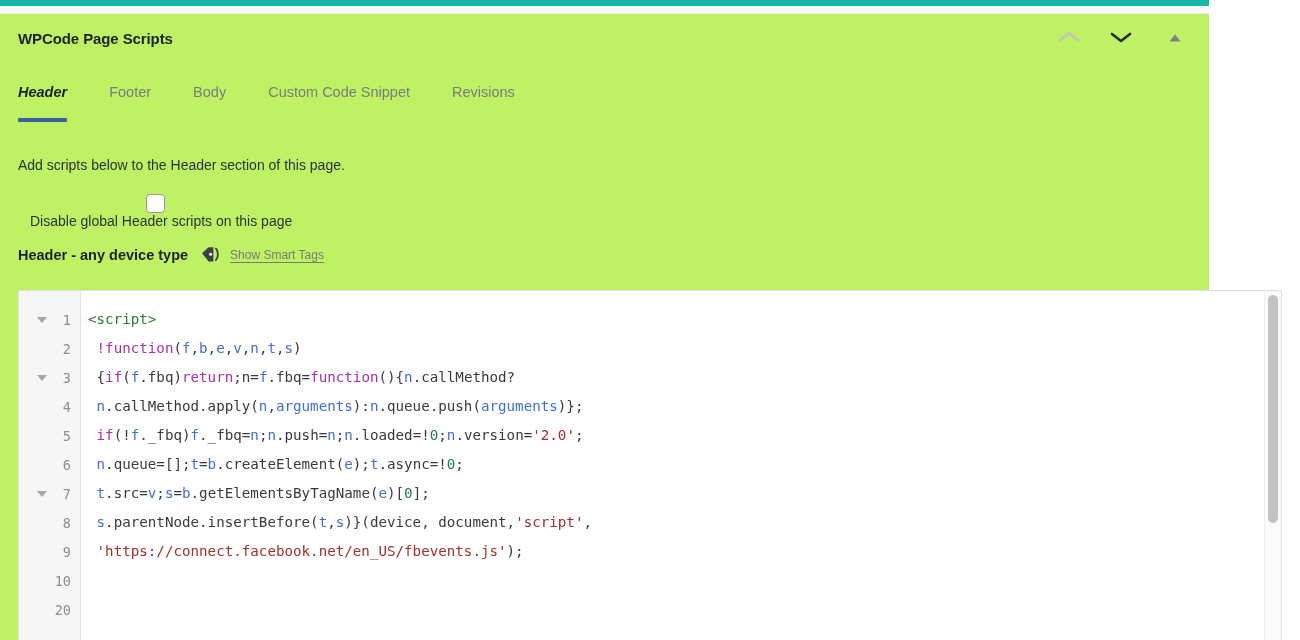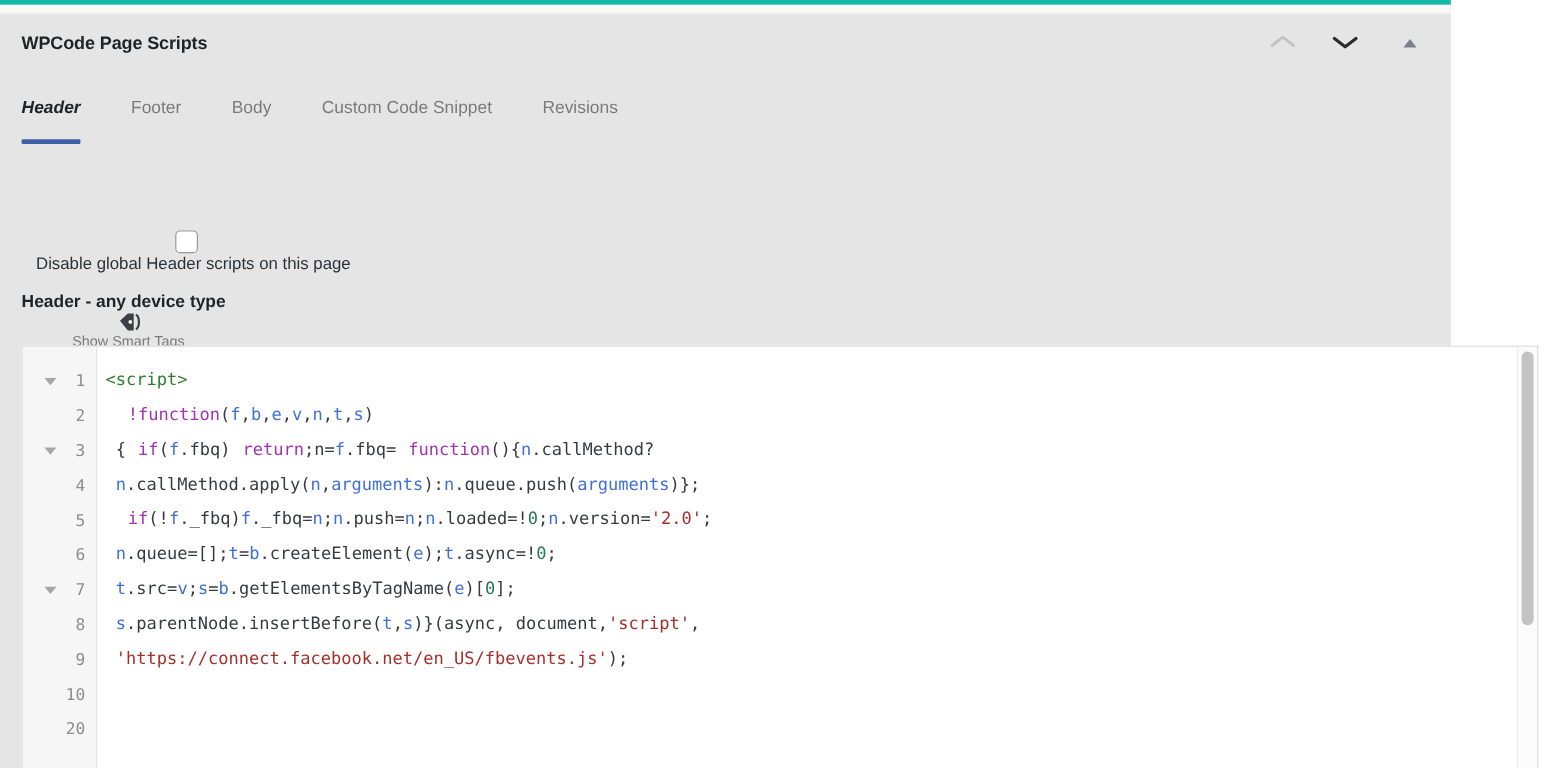--- a/index.html
+++ b/index.html
@@ -12,23 +12,23 @@
     height: 640px;
     overflow: hidden;
     font-family: "Liberation Sans", sans-serif;
     color: #1e1e1e;
     -webkit-font-smoothing: antialiased;
   }
   .panel {
     position: relative;
     width: 1209px;
     height: 640px;
-    background: #e5e5e5;
-    box-sizing: border-box;
-    border-top: 4px solid #14b8a6;
+    background: #bef264;
+    box-sizing: border-box;
+    border-top: 6px solid #14b8a6;
   }
   .topstrip {
     position: absolute;
     top: 0; left: 0; right: 0;
     height: 7px;
     background: #f7f7f7;
     border-bottom: 1px solid #e9e9e9;
   }
 
   
@@ -134,21 +134,20 @@
     color: #2c3338;
   }
 
   
   .field-row {
     position: absolute;
     top: 240px;
     left: 18px;
     display: flex;
     align-items: center;
-    flex-direction: column;
   }
   .field-label {
     font-size: 14.5px;
     font-weight: bold;
     color: #1d2327;
   }
   .tag-icon {
     margin-left: 13px;
     display: flex;
     align-items: center;
@@ -218,21 +217,21 @@
   .code-line {
     height: 29px;
     line-height: 29px;
     padding-left: 7px;
     font-family: "DejaVu Sans Mono", monospace;
     font-size: 14.2px;
     white-space: pre;
     color: #383a42;
   }
   .t-tag  { color: #2e7d32; }
-  .t-kw   { color: #a332b0; margin-left: 10px; }
+  .t-kw   { color: #a332b0; }
   .t-var  { color: #3f6fd8; }
   .t-str  { color: #a4302c; }
   .t-num  { color: #1f7a4d; }
   .t-plain{ color: #383a42; }
   .redacted {
     display: inline-block;
     width: 120px;
     height: 13px;
     vertical-align: -1px;
     border-radius: 2px;
@@ -304,20 +303,21 @@
   </div>
 
   <div class="tabs">
     <div class="tab active">Header</div>
     <div class="tab">Footer</div>
     <div class="tab">Body</div>
     <div class="tab">Custom Code Snippet</div>
     <div class="tab">Revisions</div>
   </div>
 
+  <div class="desc">Add scripts below to the Header section of this page.</div>
 
   <div class="check-row">
     <span class="checkbox"></span>
     <span class="check-label">Disable global Header scripts on this page</span>
   </div>
 
   <div class="field-row">
     <span class="field-label">Header - any device type</span>
     <span class="tag-icon">
       <svg width="21" height="17" viewBox="0 0 21 17" aria-hidden="true">
@@ -369,21 +369,21 @@
         </div>
       </div>
     <div class="code-area" id="codeArea">
         <div class="code-line"><span class="t-tag">&lt;script&gt;</span></div>
         <div class="code-line"><span class="t-plain"> </span><span class="t-kw">!function</span><span class="t-plain">(</span><span class="t-var">f</span><span class="t-plain">,</span><span class="t-var">b</span><span class="t-plain">,</span><span class="t-var">e</span><span class="t-plain">,</span><span class="t-var">v</span><span class="t-plain">,</span><span class="t-var">n</span><span class="t-plain">,</span><span class="t-var">t</span><span class="t-plain">,</span><span class="t-var">s</span><span class="t-plain">)</span></div>
         <div class="code-line"><span class="t-plain"> {</span><span class="t-kw">if</span><span class="t-plain">(</span><span class="t-var">f</span><span class="t-plain">.fbq)</span><span class="t-kw">return</span><span class="t-plain">;n=</span><span class="t-var">f</span><span class="t-plain">.fbq=</span><span class="t-kw">function</span><span class="t-plain">(){</span><span class="t-var">n</span><span class="t-plain">.callMethod?</span></div>
         <div class="code-line"><span class="t-plain"> </span><span class="t-var">n</span><span class="t-plain">.callMethod.apply(</span><span class="t-var">n</span><span class="t-plain">,</span><span class="t-var">arguments</span><span class="t-plain">):</span><span class="t-var">n</span><span class="t-plain">.queue.push(</span><span class="t-var">arguments</span><span class="t-plain">)};</span></div>
         <div class="code-line"><span class="t-plain"> </span><span class="t-kw">if</span><span class="t-plain">(!</span><span class="t-var">f</span><span class="t-plain">._fbq)</span><span class="t-var">f</span><span class="t-plain">._fbq=</span><span class="t-var">n</span><span class="t-plain">;</span><span class="t-var">n</span><span class="t-plain">.push=</span><span class="t-var">n</span><span class="t-plain">;</span><span class="t-var">n</span><span class="t-plain">.loaded=!</span><span class="t-num">0</span><span class="t-plain">;</span><span class="t-var">n</span><span class="t-plain">.version=</span><span class="t-str">'2.0'</span><span class="t-plain">;</span></div>
         <div class="code-line"><span class="t-plain"> </span><span class="t-var">n</span><span class="t-plain">.queue=[];</span><span class="t-var">t</span><span class="t-plain">=</span><span class="t-var">b</span><span class="t-plain">.createElement(</span><span class="t-var">e</span><span class="t-plain">);</span><span class="t-var">t</span><span class="t-plain">.async=!</span><span class="t-num">0</span><span class="t-plain">;</span></div>
         <div class="code-line"><span class="t-plain"> </span><span class="t-var">t</span><span class="t-plain">.src=</span><span class="t-var">v</span><span class="t-plain">;</span><span class="t-var">s</span><span class="t-plain">=</span><span class="t-var">b</span><span class="t-plain">.getElementsByTagName(</span><span class="t-var">e</span><span class="t-plain">)[</span><span class="t-num">0</span><span class="t-plain">];</span></div>
-        <div class="code-line"><span class="t-plain"> </span><span class="t-var">s</span><span class="t-plain">.parentNode.insertBefore(</span><span class="t-var">t</span><span class="t-plain">,</span><span class="t-var">s</span><span class="t-plain">)}(async, document,</span><span class="t-str">'script'</span><span class="t-plain">,</span></div>
+        <div class="code-line"><span class="t-plain"> </span><span class="t-var">s</span><span class="t-plain">.parentNode.insertBefore(</span><span class="t-var">t</span><span class="t-plain">,</span><span class="t-var">s</span><span class="t-plain">)}(device, document,</span><span class="t-str">'script'</span><span class="t-plain">,</span></div>
         <div class="code-line"><span class="t-plain"> </span><span class="t-str">'https://connect.facebook.net/en_US/fbevents.js'</span><span class="t-plain">);</span></div>
       </div>
     <div class="vscroll">
       <div class="vthumb"></div>
     </div>
   </div>
 
 </div>
 
 </body></html>

